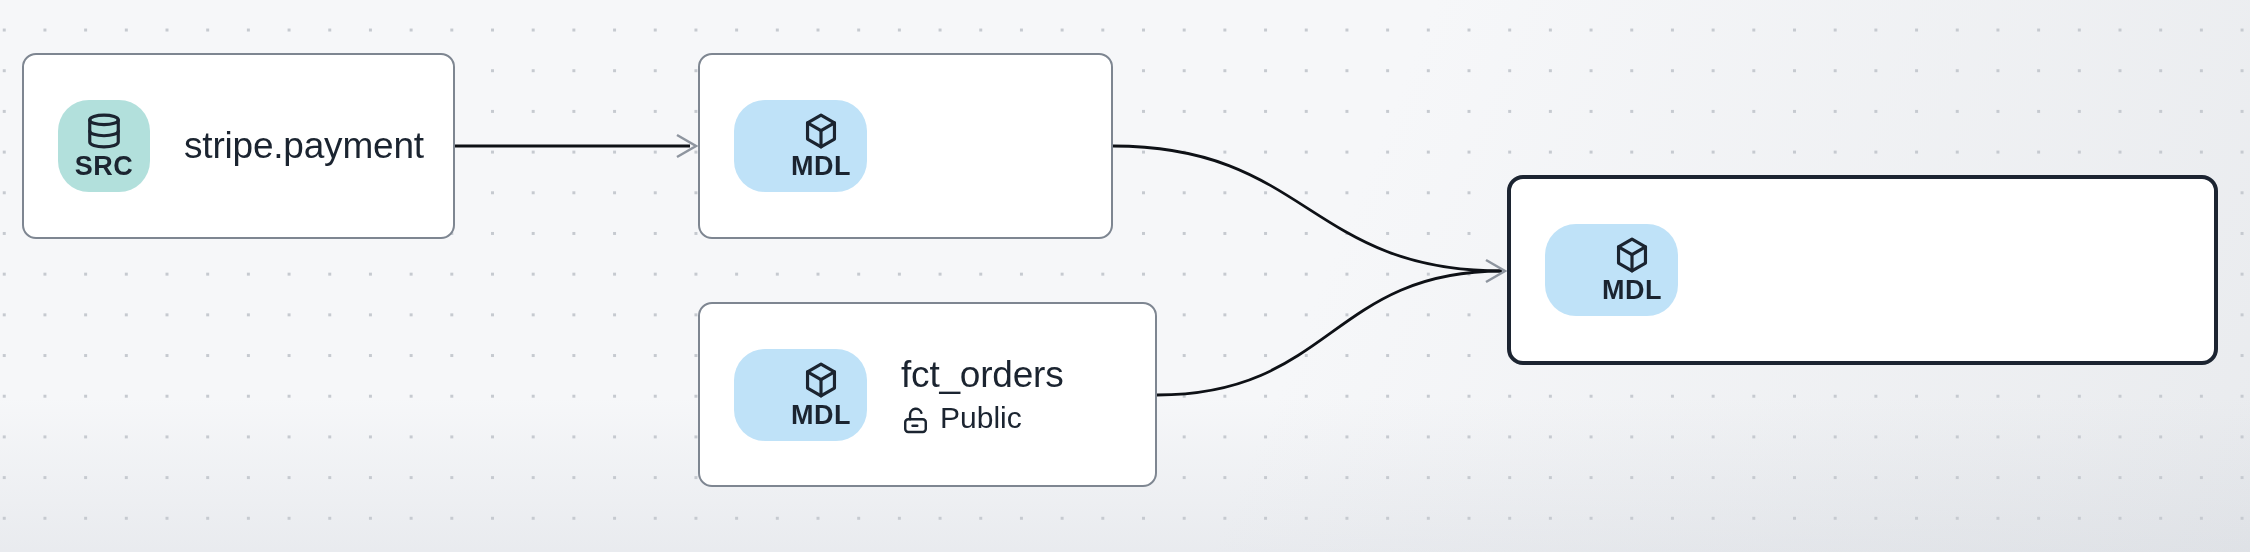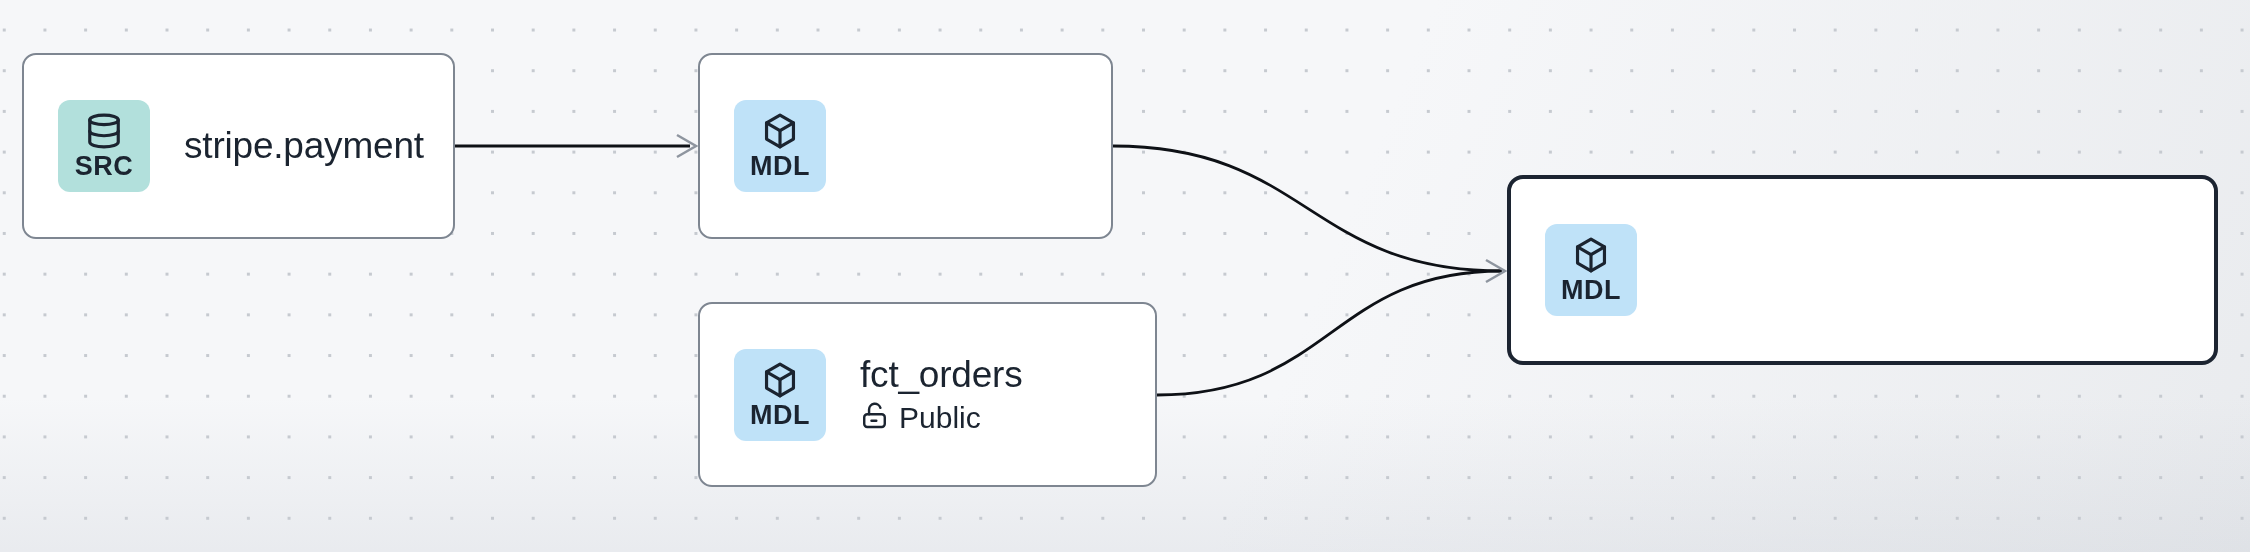--- a/index.html
+++ b/index.html
@@ -48,28 +48,28 @@
     padding-left:34px;
     cursor:pointer;
   }
   .node.selected{
     border:4.5px solid var(--node-selected-border,#1c2431);
     border-radius:16px;
   }
   .badge{
     flex:0 0 auto;
     width:92px;height:92px;
-    border-radius:12px;
+    border-radius:31px;
     display:flex;
     flex-direction:column;
     align-items:center;
     justify-content:center;
   }
   .badge-src{background:var(--src-badge-bg,#b2e0dc);}
-  .badge-mdl{background:var(--mdl-badge-bg,#bfe2f8);}
+  .badge-mdl{background:var(--mdl-badge-bg,#bfe2f8);padding-left:41px;}
   .badge svg{
     width:38px;height:38px;
     stroke:var(--text,#1b2430);
     fill:none;
     stroke-width:2;
     stroke-linecap:round;
     stroke-linejoin:round;
   }
   .badge-label{
     margin-top:3px;
@@ -84,21 +84,21 @@
     font-size:37px;
     font-weight:500;
     color:var(--text,#1b2430);
     line-height:42px;
     white-space:nowrap;
     letter-spacing:-0.2px;
   }
   .access-row{
     margin-top:5px;
     display:flex;
-    align-items:flex-start;
+    align-items:flex-end;
     gap:10px;
     line-height:34px;
   }
   .access-row svg{
     width:29px;height:29px;
     stroke:var(--text,#1b2430);
     fill:none;
     stroke-width:2;
     stroke-linecap:round;
     stroke-linejoin:round;

